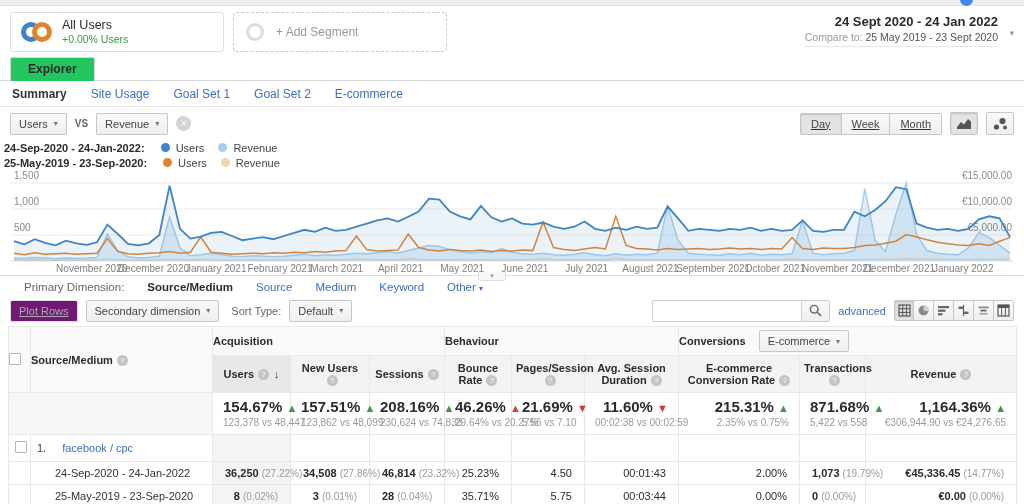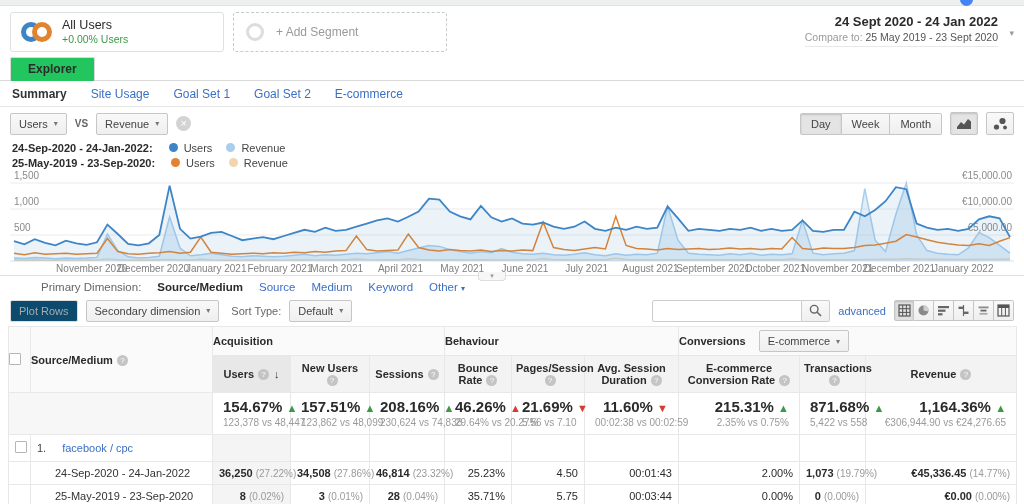--- a/index.html
+++ b/index.html
@@ -32,51 +32,51 @@
     font-weight:bold; font-size:12px; padding:4px 17px 5px; margin-bottom:-1px; color:#2b2b2b;text-align:center; }
   .subtab-row { padding:6px 12px 7px; border-bottom:1px solid #e7e7e7; display:flex; gap:24px; font-size:12px; height:26px; }
   .subtab { color:#3b6fc4; cursor:pointer; }
   .subtab.sel { color:#333;font-weight:bold; }
 
   
   .controls-row { padding:5px 10px 4px; display:flex; align-items:center; height:32px; }
   .btn { border:1px solid #c6c6c6; background:linear-gradient(#f9f9f9,#efefef); border-radius:2px;
     font-size:11px; color:#444; padding:4px 8px; display:inline-flex; align-items:center; gap:6px; cursor:pointer; white-space:nowrap; }
   .btn .caret { font-size:8px; color:#777; }
-  .btn.disabled { color:#aaa; background:#0c4a6e; border-color:#ddd; }
+  .btn.disabled { color:#aaa; background:#701a75; border-color:#ddd;text-decoration:underline; }
   .vs-label { margin:0 8px; font-size:10px; color:#666; font-weight:bold; }
   .remove-metric { width:15px; height:15px; border-radius:50%; background:#d3d3d3; color:#fff; font-size:11px;
     line-height:14px; text-align:center; margin-left:8px; cursor:pointer; }
   .right-controls { margin-left:auto; display:flex; align-items:center; gap:8px; }
-  .seg-group { display:flex; }
+  .seg-group { display:flex;text-decoration:underline; }
   .seg-btn { border:1px solid #c6c6c6; background:linear-gradient(#f9f9f9,#efefef); font-size:11px; color:#444;
     padding:4px 10px; border-left:none; cursor:pointer; }
   .seg-btn:first-child { border-left:1px solid #c6c6c6; border-radius:2px 0 0 2px; }
   .seg-btn:last-child { border-radius:0 2px 2px 0; }
   .seg-btn.sel { background:#e4e4e4; box-shadow:inset 0 1px 2px rgba(0,0,0,.15); }
   .icon-btn { border:1px solid #c6c6c6; background:linear-gradient(#f9f9f9,#efefef); border-radius:2px;
     width:28px; height:23px; display:flex; align-items:center; justify-content:center; cursor:pointer; }
   .icon-btn.sel { background:#e4e4e4; box-shadow:inset 0 1px 2px rgba(0,0,0,.15); }
 
   
-  .legend { padding:1px 12px 0; font-size:11px; height:30px; }
+  .legend { padding:1px 4px 0; font-size:11px; height:30px; }
   .legend-row { display:flex; align-items:center; gap:6px; height:15px; }
   .legend-date { font-weight:bold; color:#2b2b2b; margin-right:2px; }
   .dot { width:9px; height:9px; border-radius:50%; display:inline-block; margin-left:8px; }
   .legend-metric { color:#444; }
 
   
   .chart-wrap { padding:0 10px; position:relative; height:106px; }
   .collapse-tab { position:absolute; left:478px; top:103px; width:28px; height:9px; background:#f7f7f7;
     border:1px solid #ddd; border-top:none; border-radius:0 0 4px 4px; text-align:center;
     font-size:7px; line-height:7px; color:#999; cursor:pointer; z-index:3; }
   .divider { border-top:1px solid #e0e0e0; }
 
   
-  .dim-row { padding:5px 17px; font-size:11.5px; color:#666; display:flex; gap:16px; align-items:center; height:22px;margin-left:24px; }
+  .dim-row { padding:5px 24px; font-size:11.5px; color:#666; display:flex; gap:23px; align-items:center; height:22px; }
   .dim-sel { color:#2b2b2b; font-weight:bold; }
   .dim-link { color:#3b6fc4; cursor:pointer; }
 
   
   .toolbar { padding:3px 10px 6px; display:flex; align-items:center; gap:8px; height:28px; }
   .sort-label { font-size:11px; color:#666; margin-left:4px; }
   .search-area { margin-left:auto; display:flex; align-items:center; }
   .search-input { width:150px; height:22px; border:1px solid #ccc; border-radius:2px 0 0 2px; padding:0 6px; font-size:11px; }
   .search-btn { width:28px; height:22px; border:1px solid #ccc; border-left:none; border-radius:0 2px 2px 0;
     background:linear-gradient(#f9f9f9,#efefef); display:flex; align-items:center; justify-content:center; cursor:pointer; }
@@ -104,21 +104,21 @@
   .cb-cell { text-align:center; }
   .totals-row td { padding:5px 10px 6px; }
   .totals-dim { background:#f7f7f7; }
   .tot-num { text-align:right; }
   .tot-pct { font-size:15px; font-weight:bold; color:#2b2b2b; white-space:nowrap; }
   .tot-vs { font-size:10px; color:#9a9a9a; margin-top:2px; white-space:nowrap; }
   .up { color:#3c9a46; font-size:11px; } .down { color:#d23f31; font-size:11px; }
   .entity-row td { padding:6px 6px; height:25px; }
   .entity-num { color:#444; margin-right:16px; }
   .entity-link { color:#3b6fc4; cursor:pointer; }
-  .sub-row td { padding:5px 6px; height:23px; color:#333; }
+  .sub-row td { padding:5px 12px; height:23px; color:#333; }
   .sub-label { padding-left:24px !important; }
   .num { text-align:right; white-space:nowrap; }
   .num .v { color:#2b2b2b; } .num.has-sub .v { font-weight:bold; }
   .num .pct { color:#9a9a9a; font-size:10px; }
   td.sortedcol { background:#f4f4f4; }
 </style>
 </head>
 <body>
 
 <div class="topstrip"></div>

